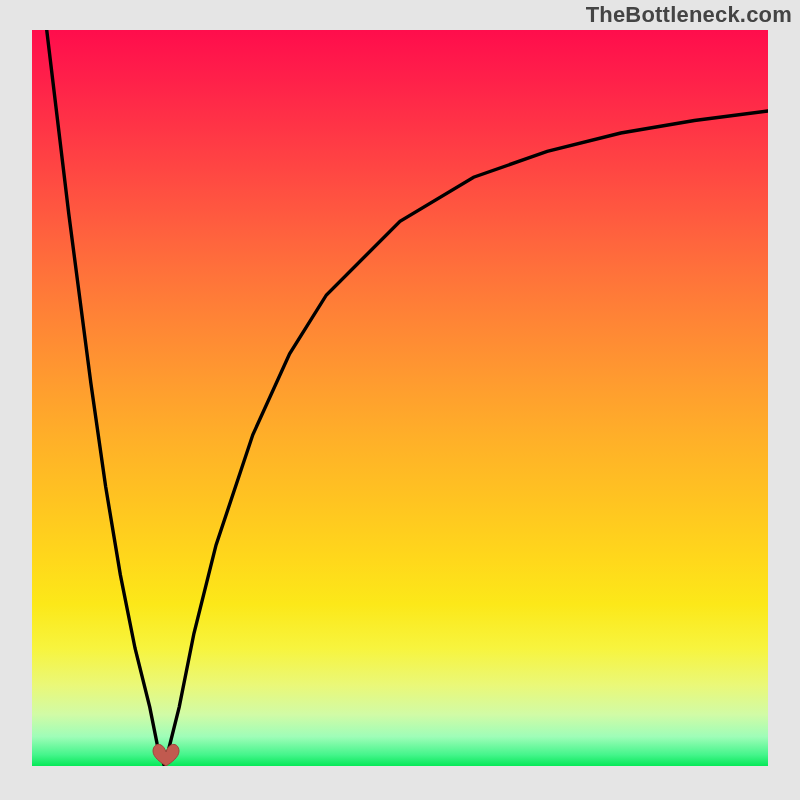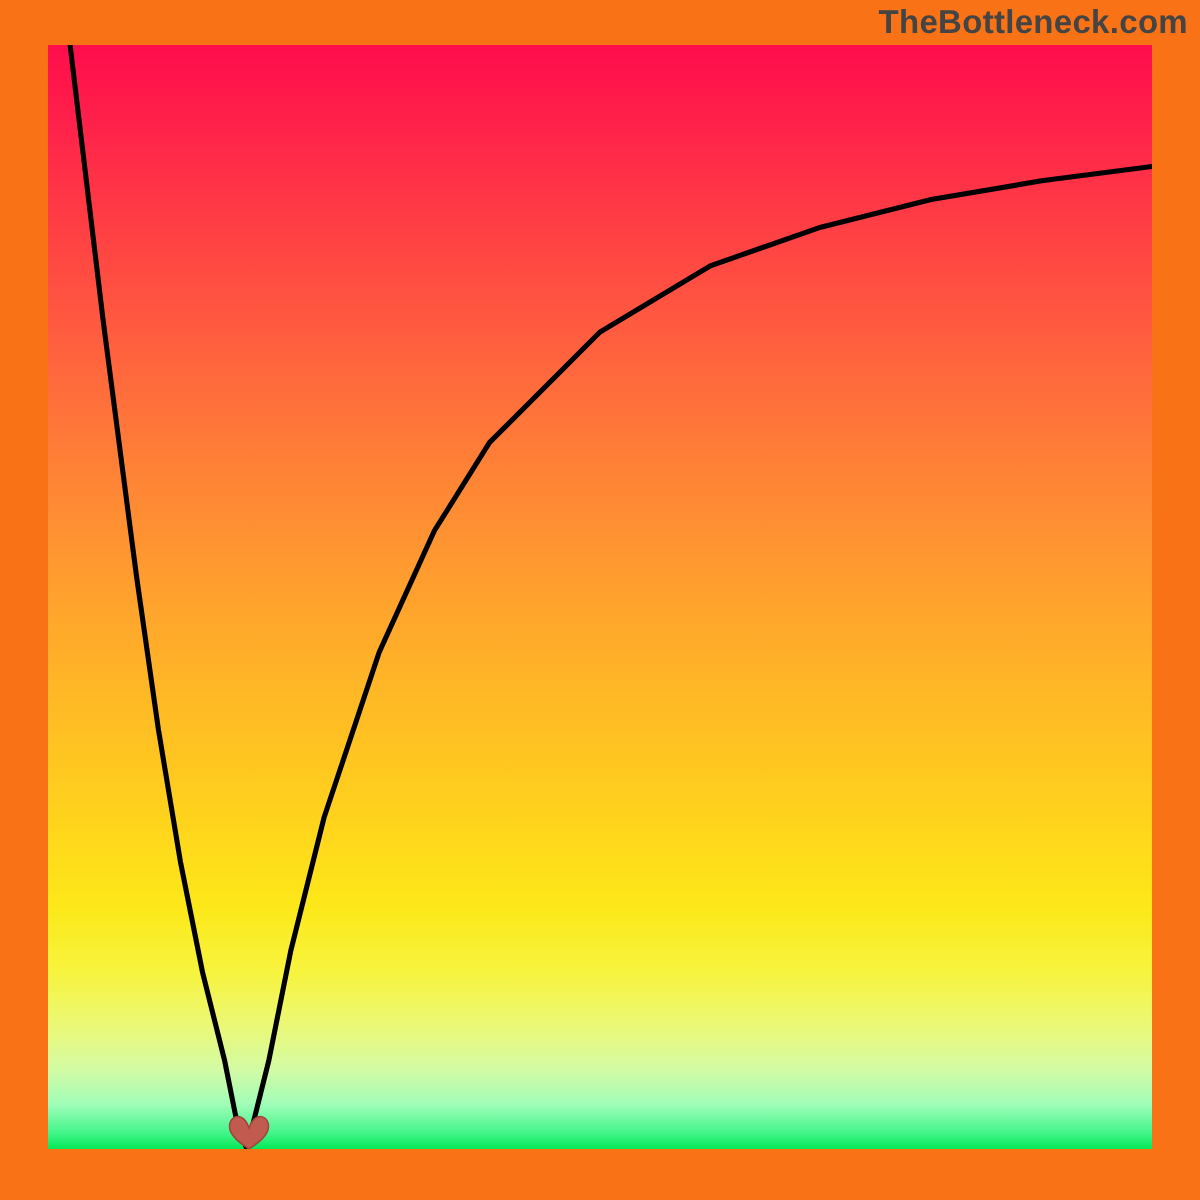--- a/index.html
+++ b/index.html
@@ -8,21 +8,21 @@
     width: 800px;
     height: 800px;
     background: #000;
     overflow: hidden;
     font-family: Arial, Helvetica, sans-serif;
   }
   .frame {
     position: relative;
     width: 800px;
     height: 800px;
-    background: #f97316;
+    background: #e5e5e5;
   }
   .watermark {
     position: absolute;
     top: 2px;
     right: 8px;
     color: #444;
     font-size: 22px;
     font-weight: 600;
     letter-spacing: 0.2px;
     z-index: 5;

